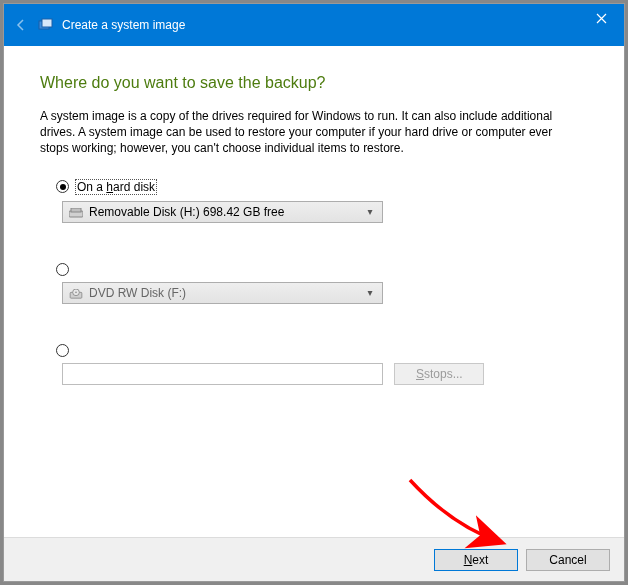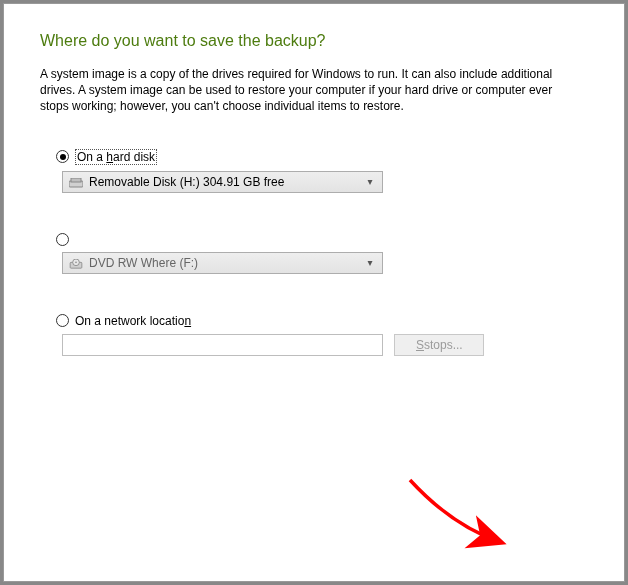--- a/index.html
+++ b/index.html
@@ -54,21 +54,21 @@
   }
   .heading {
     color: #4d7c0f;
     font-size: 16px;
     font-weight: 400;
     margin: 10px 0 16px 0;
   }
   .desc {
     font-size: 12px;
     line-height: 1.35;
-    margin-bottom: 34px;
+    margin-bottom: 22px;
     max-width: 540px;
   }
   .opt-group { margin-bottom: 40px; }
   .opt-label { display: flex; align-items: center; gap: 6px; margin-bottom: 6px; padding-left: 16px; }
   .radio {
     width: 13px; height: 13px;
     border: 1px solid #333;
     border-radius: 50%;
     display: inline-flex; align-items: center; justify-content: center;
     background: #fff;
@@ -144,72 +144,94 @@
     left: 398px; top: 470px;
     width: 120px; height: 80px;
     pointer-events: none;
   }
 </style>
 </head>
 <body>
 
 <div class="outer">
 
+  <div class="titlebar">
+    <div class="back-btn">
+      <svg width="16" height="16" viewBox="0 0 16 16">
+          <path d="M10 3 L5 8 L10 13" stroke="#fff" stroke-width="1.5" fill="none"></path>
+        </svg>
+    </div>
+    <span class="app-icon">
+      <svg width="16" height="16" viewBox="0 0 16 16">
+          <rect x="1" y="4" width="10" height="8" fill="#3a8dde" stroke="#1a5fa8"></rect>
+          <rect x="4" y="2" width="10" height="8" fill="#d7e8fa" stroke="#1a5fa8"></rect>
+        </svg>
+    </span>
+    <span class="title-text">Create a system image</span>
+    <div class="close-btn">
+      <svg width="11" height="11" viewBox="0 0 11 11">
+          <path d="M1 1 L10 10 M10 1 L1 10" stroke="#fff" stroke-width="1.2"></path>
+        </svg>
+    </div>
+  </div>
 
   <div class="content">
     <div class="heading">Where do you want to save the backup?</div>
     <div class="desc">A system image is a copy of the drives required for Windows to run. It can also include additional drives. A system image can be used to restore your computer if your hard drive or computer ever stops working; however, you can't choose individual items to restore.</div>
 
     <div class="opt-group">
       <label class="opt-label">
         <span class="radio checked"></span>
         <span class="opt-text dotted"><span>On a </span><span class="underline">h</span><span>ard disk</span></span>
       </label>
       <div class="combo">
         <span class="drive-icon">
           <svg width="14" height="10" viewBox="0 0 14 10">
               <rect x="0" y="3" width="14" height="6" rx="1" fill="#d0d0d0" stroke="#888"></rect>
               <rect x="2" y="0" width="10" height="4" fill="#bfbfbf" stroke="#888"></rect>
             </svg>
         </span>
-        <span class="combo-text">Removable Disk (H:)  304.91 GB free</span>
+        <span class="combo-text">Removable Disk (H:)  698.42 GB free</span>
         <span class="combo-arrow">▾</span>
       </div>
     </div>
 
     <div class="opt-group">
       <label class="opt-label">
         <span class="radio"></span>
       </label>
       <div class="combo disabled">
         <span class="drive-icon">
           <svg width="14" height="10" viewBox="0 0 14 12">
               <rect x="0" y="4" width="14" height="7" rx="1" fill="#d0d0d0" stroke="#888"></rect>
               <circle cx="7" cy="4" r="4" fill="#e8e8e8" stroke="#888"></circle>
               <circle cx="7" cy="4" r="1" fill="#888"></circle>
             </svg>
         </span>
-        <span class="combo-text">DVD RW Where (F:)</span>
+        <span class="combo-text">DVD RW Disk (F:)</span>
         <span class="combo-arrow">▾</span>
       </div>
     </div>
 
     <div class="opt-group" style="margin-bottom:0;">
       <label class="opt-label">
         <span class="radio"></span>
-        <span class="opt-text"><span>On a network locatio</span><span class="underline">n</span><span></span></span>
       </label>
       <div>
         <span class="textin"></span>
         <span class="select-btn"><span class="underline">S</span><span>stops...</span></span>
       </div>
     </div>
 
   </div>
 
+  <div class="footer">
+    <div class="btn primary"><span class="underline">N</span><span>ext</span></div>
+    <div class="btn">Cancel</div>
+  </div>
 
   <svg class="arrow-annot" viewBox="0 0 120 80">
     <defs>
       <marker id="ahead" markerWidth="12" markerHeight="12" refX="9" refY="5" orient="auto">
         <path d="M0,0 L11,5 L0,10 L3,5 Z" fill="#ff0000"></path>
       </marker>
     </defs>
     <path d="M8,6 C30,30 60,55 98,68" stroke="#ff0000" stroke-width="3.5" fill="none" marker-end="url(#ahead)"></path>
   </svg>
 

